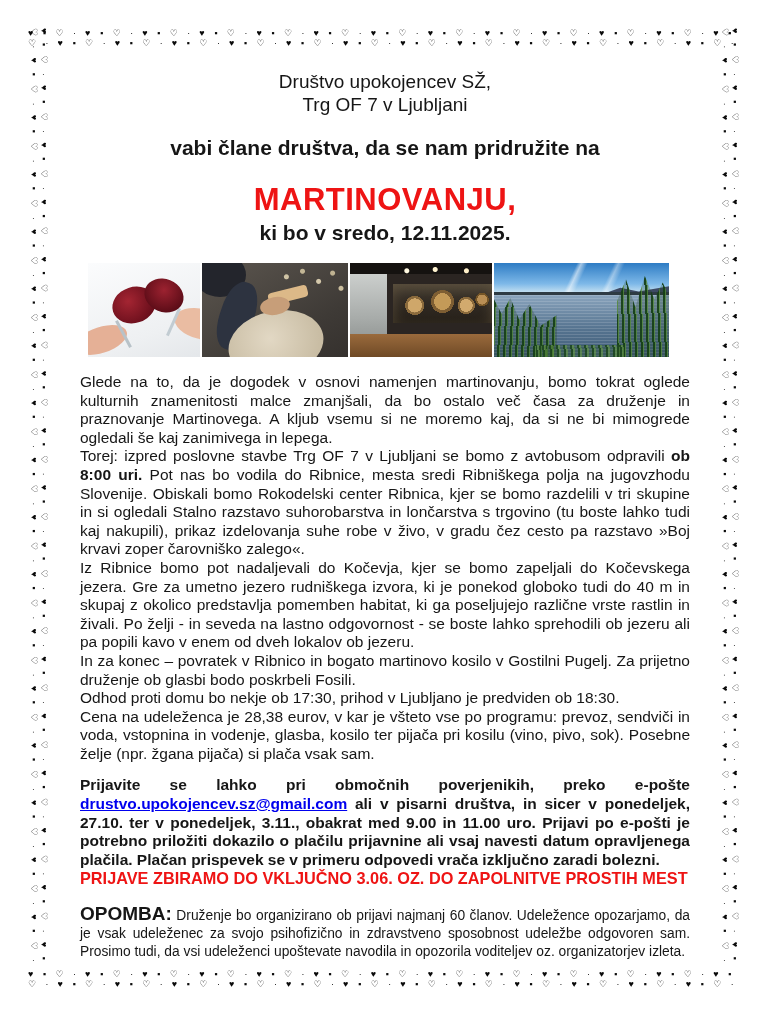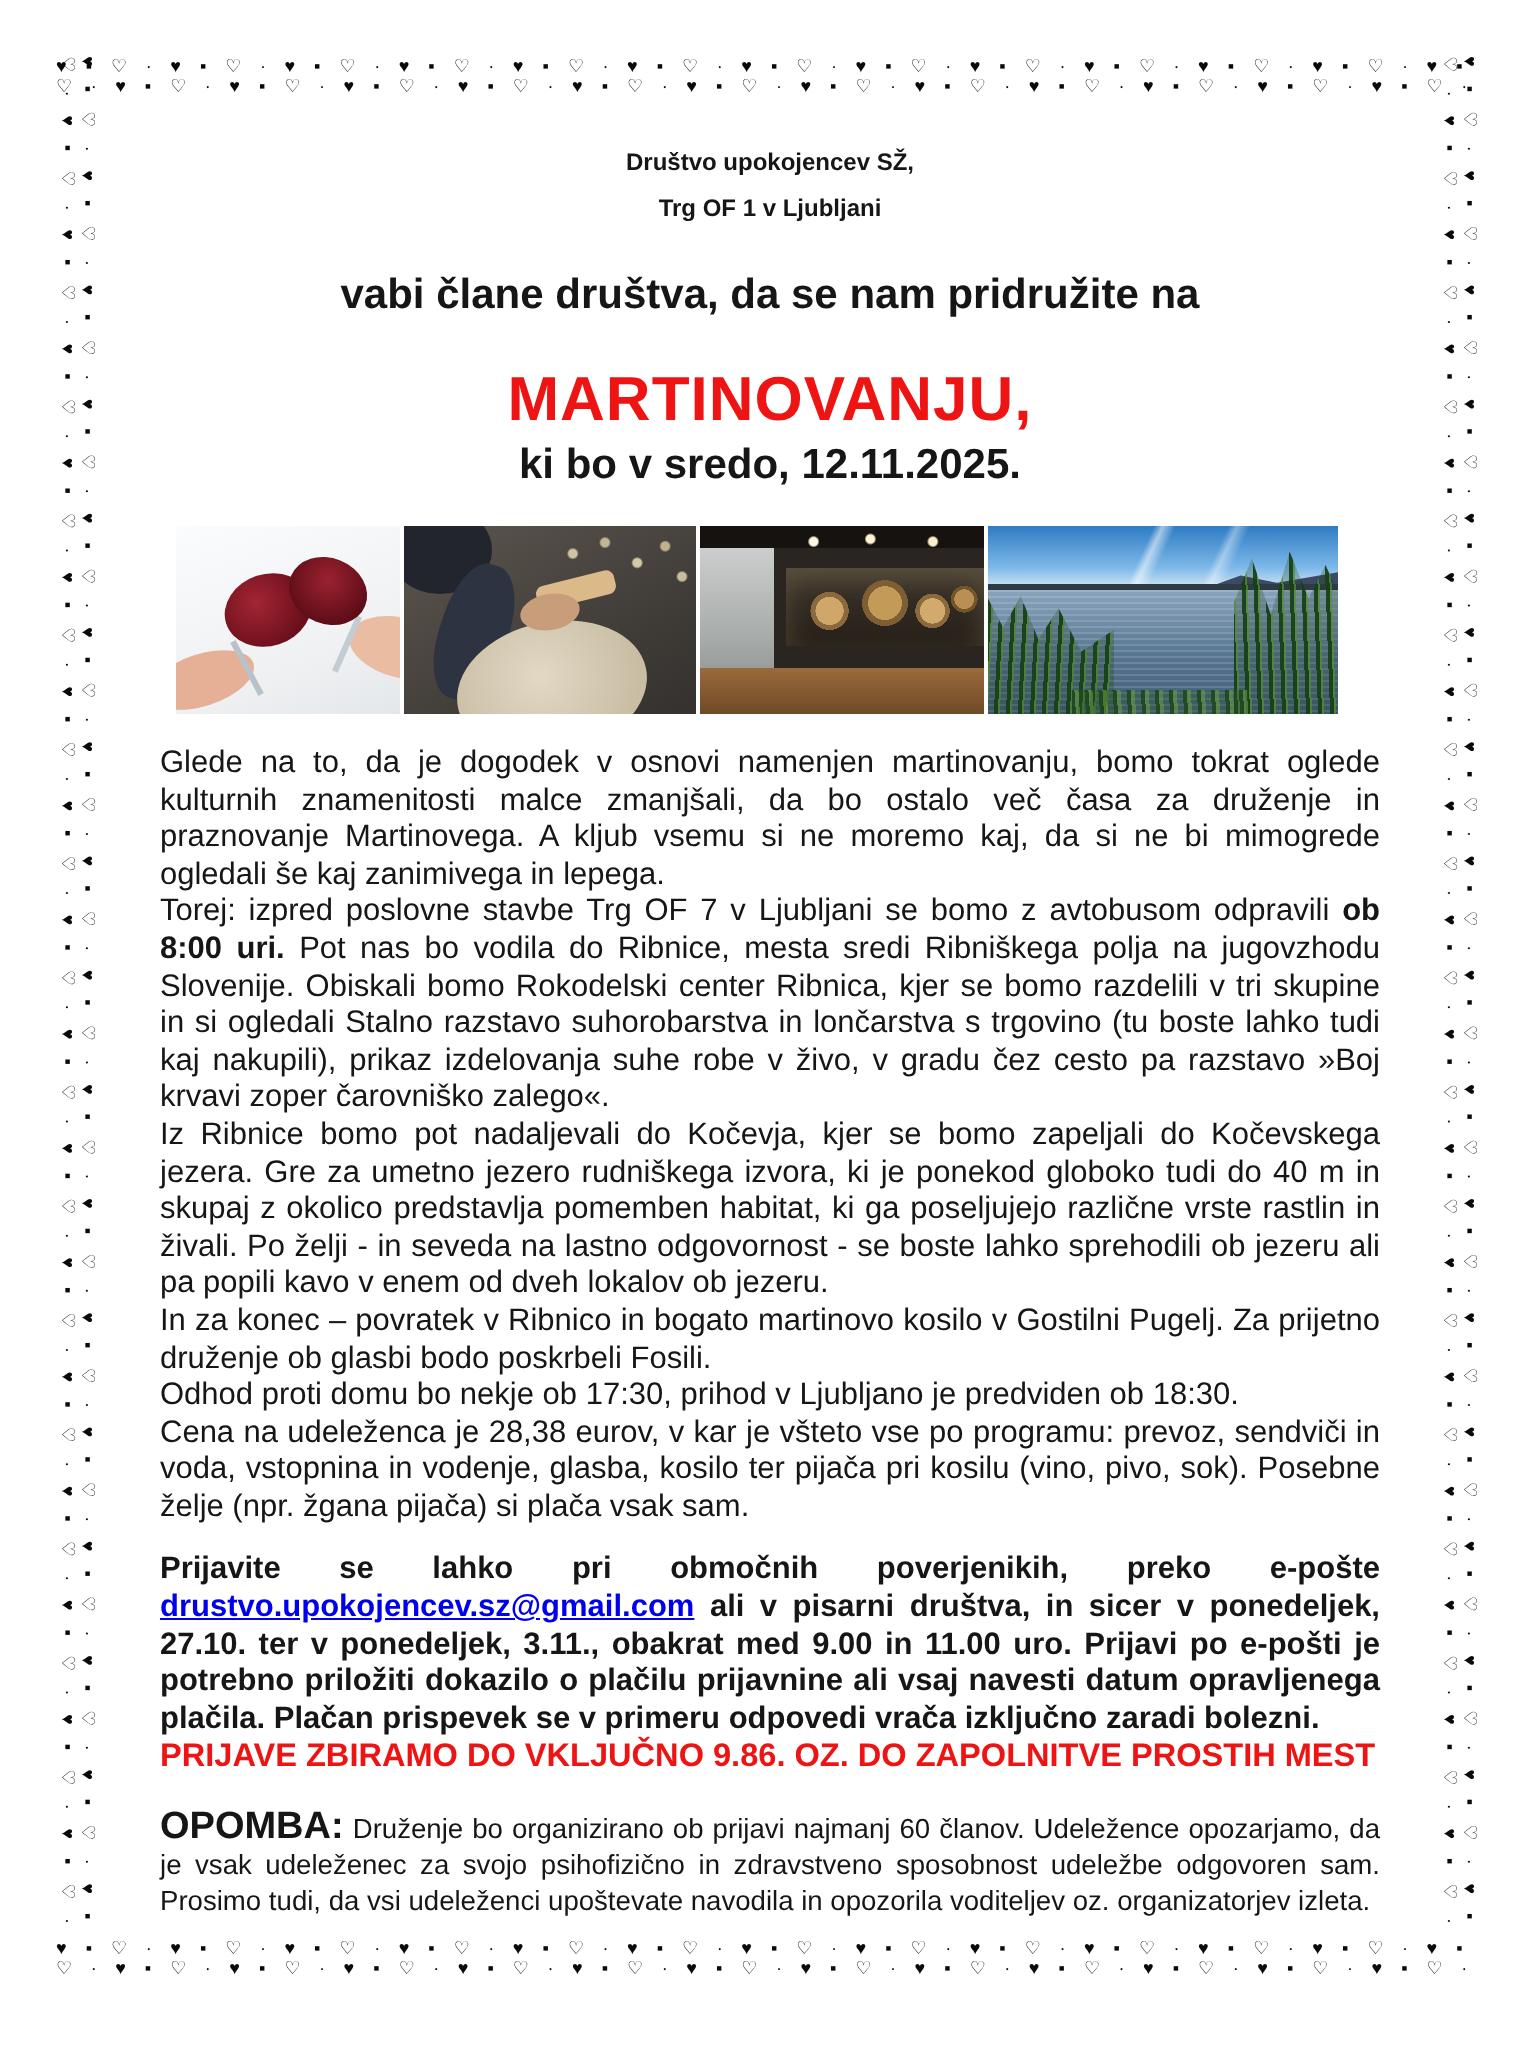--- a/index.html
+++ b/index.html
@@ -14,21 +14,21 @@
     white-space:normal;user-select:none;
   }
   .b-top{left:28px;top:28px;width:712px;}
   .b-bottom{left:28px;top:969px;width:712px;}
   .b-left{left:49px;top:28px;width:941px;transform:rotate(90deg);transform-origin:0 0;}
   .b-right{left:740px;top:28px;width:941px;transform:rotate(90deg);transform-origin:0 0;}
 
   
   .content{position:absolute;left:80px;top:70px;width:610px;}
   .center{text-align:center;}
-  .org{font-size:12px;font-weight:bold;line-height:23px;}
+  .org{font-size:19px;font-weight:normal;line-height:23px;}
   .invite{margin-top:20px;font-size:21px;font-weight:bold;}
   .title{margin-top:22px;font-size:31px;font-weight:bold;color:#ee1414;letter-spacing:.5px;}
   .dateline{margin-top:3px;font-size:21px;font-weight:bold;}
 
   
   .photos{margin:18px 0 0 8px;height:94px;display:flex;gap:2px;}
   .ph{position:relative;height:94px;overflow:hidden;flex:none;}
   .ph > div{position:absolute;}
   .ph1{width:112px;background:linear-gradient(160deg,#fbfcfd,#eef0f2 70%,#e4e7ea);}
   .ph1 .bowl1{left:24px;top:24px;width:44px;height:36px;border-radius:50%;
@@ -113,21 +113,21 @@
 <div class="page">
 
   <div class="bstrip b-top">♥ ▪ ♡ ∙ ♥ ▪ ♡ ∙ ♥ ▪ ♡ ∙ ♥ ▪ ♡ ∙ ♥ ▪ ♡ ∙ ♥ ▪ ♡ ∙ ♥ ▪ ♡ ∙ ♥ ▪ ♡ ∙ ♥ ▪ ♡ ∙ ♥ ▪ ♡ ∙ ♥ ▪ ♡ ∙ ♥ ▪ ♡ ∙ ♥ ▪ ♡ ∙ ♥ ▪ ♡ ∙ ♥ ▪ ♡ ∙ ♥ ▪ ♡ ∙ ♥ ▪ ♡ ∙ ♥ ▪ ♡ ∙ ♥ ▪ ♡ ∙ ♥ ▪ ♡ ∙ ♥ ▪ ♡ ∙ ♥ ▪ ♡ ∙ ♥ ▪ ♡ ∙ ♥ ▪ ♡ ∙ ♥ ▪ ♡ ∙ ♥ ▪ ♡ ∙ ♥ ▪ ♡ ∙ ♥ ▪ ♡ ∙ ♥ ▪ ♡ ∙ ♥ ▪ ♡ ∙ ♥ ▪ ♡ ∙ ♥ ▪ ♡ ∙ ♥ ▪ ♡ ∙ ♥ ▪ ♡ ∙ ♥ ▪ ♡ ∙ ♥ ▪ ♡ ∙ ♥ ▪ ♡ ∙ ♥ ▪ ♡ ∙ ♥ ▪ ♡ ∙ ♥ ▪ ♡ ∙ ♥ ▪ ♡ ∙ ♥ ▪ ♡ ∙ ♥ ▪ ♡ ∙ ♥ ▪ ♡ ∙ ♥ ▪ ♡ ∙ ♥ ▪ ♡ ∙ ♥ ▪ ♡ ∙ ♥ ▪ ♡ ∙ ♥ ▪ ♡ ∙ ♥ ▪ ♡ ∙ ♥ ▪ ♡ ∙ ♥ ▪ ♡ ∙ ♥ ▪ ♡ ∙ ♥ ▪ ♡ ∙ ♥ ▪ ♡ ∙ ♥ ▪ ♡ ∙ ♥ ▪ ♡ ∙ ♥ ▪ ♡ ∙ ♥ ▪ ♡ ∙ ♥ ▪ ♡ ∙ ♥ ▪ ♡ ∙ ♥ ▪ ♡ ∙ ♥ ▪ ♡ ∙ ♥ ▪ ♡ ∙ ♥ ▪ ♡ ∙ ♥ ▪ ♡ ∙ ♥ ▪ ♡ ∙ ♥ ▪ ♡ ∙ ♥ ▪ ♡ ∙ ♥ ▪ ♡ ∙ ♥ ▪ ♡ ∙ ♥ ▪ ♡ ∙ ♥ ▪ ♡ ∙ ♥ ▪ ♡ ∙ ♥ ▪ ♡ ∙ ♥ ▪ ♡ ∙ ♥ ▪ ♡ ∙ ♥ ▪ ♡ ∙ ♥ ▪ ♡ ∙ ♥ ▪ ♡ ∙ ♥ ▪ ♡ ∙ ♥ ▪ ♡ ∙ ♥ ▪ ♡ ∙ ♥ ▪ ♡ ∙ ♥ ▪ ♡ ∙ ♥ ▪ ♡ ∙ ♥ ▪ ♡ ∙ ♥ ▪ ♡ ∙ ♥ ▪ ♡ ∙ ♥ ▪ ♡ ∙ ♥ ▪ ♡ ∙ ♥ ▪ ♡ ∙ ♥ ▪ ♡ ∙ ♥ ▪ ♡ ∙ ♥ ▪ ♡ ∙ ♥ ▪ ♡ ∙ ♥ ▪ ♡ ∙ ♥ ▪ ♡ ∙ ♥ ▪ ♡ ∙ ♥ ▪ ♡ ∙ ♥ ▪ ♡ ∙ ♥ ▪ ♡ ∙ ♥ ▪ ♡ ∙ ♥ ▪ ♡ ∙ ♥ ▪ ♡ ∙ ♥ ▪ ♡ ∙ ♥ ▪ ♡ ∙ ♥ ▪ ♡ ∙ ♥ ▪ ♡ ∙ ♥ ▪ ♡ ∙ ♥ ▪ ♡ ∙ ♥ ▪ ♡ ∙ ♥ ▪ ♡ ∙ ♥ ▪ ♡ ∙ ♥ ▪ ♡ ∙ ♥ ▪ ♡ ∙ ♥ ▪ ♡ ∙ ♥ ▪ ♡ ∙ ♥ ▪ ♡ ∙ ♥ ▪ ♡ ∙ ♥ ▪ ♡ ∙ ♥ ▪ ♡ ∙ ♥ ▪ ♡ ∙ ♥ ▪ ♡ ∙ ♥ ▪ ♡ ∙ ♥ ▪ ♡ ∙ ♥ ▪ ♡ ∙ ♥ ▪ ♡ ∙ ♥ ▪ ♡ ∙ ♥ ▪ ♡ ∙ ♥ ▪ ♡ ∙ ♥ ▪ ♡ ∙ ♥ ▪ ♡ ∙ ♥ ▪ ♡ ∙ ♥ ▪ ♡ ∙ ♥ ▪ ♡ ∙ ♥ ▪ ♡ ∙ ♥ ▪ ♡ ∙ ♥ ▪ ♡ ∙ ♥ ▪ ♡ ∙ ♥ ▪ ♡ ∙ ♥ ▪ ♡ ∙ ♥ ▪ ♡ ∙ ♥ ▪ ♡ ∙ ♥ ▪ ♡ ∙ ♥ ▪ ♡ ∙ ♥ ▪ ♡ ∙ ♥ ▪ ♡ ∙ ♥ ▪ ♡ ∙ ♥ ▪ ♡ ∙ ♥ ▪ ♡ ∙ ♥ ▪ ♡ ∙ ♥ ▪ ♡ ∙ ♥ ▪ ♡ ∙ ♥ ▪ ♡ ∙ ♥ ▪ ♡ ∙ ♥ ▪ ♡ ∙ ♥ ▪ ♡ ∙ ♥ ▪ ♡ ∙ ♥ ▪ ♡ ∙ ♥ ▪ ♡ ∙ ♥ ▪ ♡ ∙ ♥ ▪ ♡ ∙ ♥ ▪ ♡ ∙ ♥ ▪ ♡ ∙ ♥ ▪ ♡ ∙ ♥ ▪ ♡ ∙ ♥ ▪ ♡ ∙ ♥ ▪ ♡ ∙ ♥ ▪ ♡ ∙ ♥ ▪ ♡ ∙ ♥ ▪ ♡ ∙ ♥ ▪ ♡ ∙ ♥ ▪ ♡ ∙ ♥ ▪ ♡ ∙ ♥ ▪ ♡ ∙ ♥ ▪ ♡ ∙ ♥ ▪ ♡ ∙ ♥ ▪ ♡ ∙ ♥ ▪ ♡ ∙ ♥ ▪ ♡ ∙ ♥ ▪ ♡ ∙ ♥ ▪ ♡ ∙ ♥ ▪ ♡ ∙ ♥ ▪ ♡ ∙ ♥ ▪ ♡ ∙ ♥ ▪ ♡ ∙ ♥ ▪ ♡ ∙ ♥ ▪ ♡ ∙ ♥ ▪ ♡ ∙ ♥ ▪ ♡ ∙ ♥ ▪ ♡ ∙ ♥ ▪ ♡ ∙ ♥ ▪ ♡ ∙ ♥ ▪ ♡ ∙ ♥ ▪ ♡ ∙ ♥ ▪ ♡ ∙ ♥ ▪ ♡ ∙ ♥ ▪ ♡ ∙ ♥ ▪ ♡ ∙ ♥ ▪ ♡ ∙ ♥ ▪ ♡ ∙ ♥ ▪ ♡ ∙ ♥ ▪ ♡ ∙ ♥ ▪ ♡ ∙ ♥ ▪ ♡ ∙ ♥ ▪ ♡ ∙ ♥ ▪ ♡ ∙ ♥ ▪ ♡ ∙ ♥ ▪ ♡ ∙ ♥ ▪ ♡ ∙ ♥ ▪ ♡ ∙ ♥ ▪ ♡ ∙ ♥ ▪ ♡ ∙ ♥ ▪ ♡ ∙ ♥ ▪ ♡ ∙ ♥ ▪ ♡ ∙ ♥ ▪ ♡ ∙ ♥ ▪ ♡ ∙ ♥ ▪ ♡ ∙ </div>
   <div class="bstrip b-bottom">♥ ▪ ♡ ∙ ♥ ▪ ♡ ∙ ♥ ▪ ♡ ∙ ♥ ▪ ♡ ∙ ♥ ▪ ♡ ∙ ♥ ▪ ♡ ∙ ♥ ▪ ♡ ∙ ♥ ▪ ♡ ∙ ♥ ▪ ♡ ∙ ♥ ▪ ♡ ∙ ♥ ▪ ♡ ∙ ♥ ▪ ♡ ∙ ♥ ▪ ♡ ∙ ♥ ▪ ♡ ∙ ♥ ▪ ♡ ∙ ♥ ▪ ♡ ∙ ♥ ▪ ♡ ∙ ♥ ▪ ♡ ∙ ♥ ▪ ♡ ∙ ♥ ▪ ♡ ∙ ♥ ▪ ♡ ∙ ♥ ▪ ♡ ∙ ♥ ▪ ♡ ∙ ♥ ▪ ♡ ∙ ♥ ▪ ♡ ∙ ♥ ▪ ♡ ∙ ♥ ▪ ♡ ∙ ♥ ▪ ♡ ∙ ♥ ▪ ♡ ∙ ♥ ▪ ♡ ∙ ♥ ▪ ♡ ∙ ♥ ▪ ♡ ∙ ♥ ▪ ♡ ∙ ♥ ▪ ♡ ∙ ♥ ▪ ♡ ∙ ♥ ▪ ♡ ∙ ♥ ▪ ♡ ∙ ♥ ▪ ♡ ∙ ♥ ▪ ♡ ∙ ♥ ▪ ♡ ∙ ♥ ▪ ♡ ∙ ♥ ▪ ♡ ∙ ♥ ▪ ♡ ∙ ♥ ▪ ♡ ∙ ♥ ▪ ♡ ∙ ♥ ▪ ♡ ∙ ♥ ▪ ♡ ∙ ♥ ▪ ♡ ∙ ♥ ▪ ♡ ∙ ♥ ▪ ♡ ∙ ♥ ▪ ♡ ∙ ♥ ▪ ♡ ∙ ♥ ▪ ♡ ∙ ♥ ▪ ♡ ∙ ♥ ▪ ♡ ∙ ♥ ▪ ♡ ∙ ♥ ▪ ♡ ∙ ♥ ▪ ♡ ∙ ♥ ▪ ♡ ∙ ♥ ▪ ♡ ∙ ♥ ▪ ♡ ∙ ♥ ▪ ♡ ∙ ♥ ▪ ♡ ∙ ♥ ▪ ♡ ∙ ♥ ▪ ♡ ∙ ♥ ▪ ♡ ∙ ♥ ▪ ♡ ∙ ♥ ▪ ♡ ∙ ♥ ▪ ♡ ∙ ♥ ▪ ♡ ∙ ♥ ▪ ♡ ∙ ♥ ▪ ♡ ∙ ♥ ▪ ♡ ∙ ♥ ▪ ♡ ∙ ♥ ▪ ♡ ∙ ♥ ▪ ♡ ∙ ♥ ▪ ♡ ∙ ♥ ▪ ♡ ∙ ♥ ▪ ♡ ∙ ♥ ▪ ♡ ∙ ♥ ▪ ♡ ∙ ♥ ▪ ♡ ∙ ♥ ▪ ♡ ∙ ♥ ▪ ♡ ∙ ♥ ▪ ♡ ∙ ♥ ▪ ♡ ∙ ♥ ▪ ♡ ∙ ♥ ▪ ♡ ∙ ♥ ▪ ♡ ∙ ♥ ▪ ♡ ∙ ♥ ▪ ♡ ∙ ♥ ▪ ♡ ∙ ♥ ▪ ♡ ∙ ♥ ▪ ♡ ∙ ♥ ▪ ♡ ∙ ♥ ▪ ♡ ∙ ♥ ▪ ♡ ∙ ♥ ▪ ♡ ∙ ♥ ▪ ♡ ∙ ♥ ▪ ♡ ∙ ♥ ▪ ♡ ∙ ♥ ▪ ♡ ∙ ♥ ▪ ♡ ∙ ♥ ▪ ♡ ∙ ♥ ▪ ♡ ∙ ♥ ▪ ♡ ∙ ♥ ▪ ♡ ∙ ♥ ▪ ♡ ∙ ♥ ▪ ♡ ∙ ♥ ▪ ♡ ∙ ♥ ▪ ♡ ∙ ♥ ▪ ♡ ∙ ♥ ▪ ♡ ∙ ♥ ▪ ♡ ∙ ♥ ▪ ♡ ∙ ♥ ▪ ♡ ∙ ♥ ▪ ♡ ∙ ♥ ▪ ♡ ∙ ♥ ▪ ♡ ∙ ♥ ▪ ♡ ∙ ♥ ▪ ♡ ∙ ♥ ▪ ♡ ∙ ♥ ▪ ♡ ∙ ♥ ▪ ♡ ∙ ♥ ▪ ♡ ∙ ♥ ▪ ♡ ∙ ♥ ▪ ♡ ∙ ♥ ▪ ♡ ∙ ♥ ▪ ♡ ∙ ♥ ▪ ♡ ∙ ♥ ▪ ♡ ∙ ♥ ▪ ♡ ∙ ♥ ▪ ♡ ∙ ♥ ▪ ♡ ∙ ♥ ▪ ♡ ∙ ♥ ▪ ♡ ∙ ♥ ▪ ♡ ∙ ♥ ▪ ♡ ∙ ♥ ▪ ♡ ∙ ♥ ▪ ♡ ∙ ♥ ▪ ♡ ∙ ♥ ▪ ♡ ∙ ♥ ▪ ♡ ∙ ♥ ▪ ♡ ∙ ♥ ▪ ♡ ∙ ♥ ▪ ♡ ∙ ♥ ▪ ♡ ∙ ♥ ▪ ♡ ∙ ♥ ▪ ♡ ∙ ♥ ▪ ♡ ∙ ♥ ▪ ♡ ∙ ♥ ▪ ♡ ∙ ♥ ▪ ♡ ∙ ♥ ▪ ♡ ∙ ♥ ▪ ♡ ∙ ♥ ▪ ♡ ∙ ♥ ▪ ♡ ∙ ♥ ▪ ♡ ∙ ♥ ▪ ♡ ∙ ♥ ▪ ♡ ∙ ♥ ▪ ♡ ∙ ♥ ▪ ♡ ∙ ♥ ▪ ♡ ∙ ♥ ▪ ♡ ∙ ♥ ▪ ♡ ∙ ♥ ▪ ♡ ∙ ♥ ▪ ♡ ∙ ♥ ▪ ♡ ∙ ♥ ▪ ♡ ∙ ♥ ▪ ♡ ∙ ♥ ▪ ♡ ∙ ♥ ▪ ♡ ∙ ♥ ▪ ♡ ∙ ♥ ▪ ♡ ∙ ♥ ▪ ♡ ∙ ♥ ▪ ♡ ∙ ♥ ▪ ♡ ∙ ♥ ▪ ♡ ∙ ♥ ▪ ♡ ∙ ♥ ▪ ♡ ∙ ♥ ▪ ♡ ∙ ♥ ▪ ♡ ∙ ♥ ▪ ♡ ∙ ♥ ▪ ♡ ∙ ♥ ▪ ♡ ∙ ♥ ▪ ♡ ∙ ♥ ▪ ♡ ∙ ♥ ▪ ♡ ∙ ♥ ▪ ♡ ∙ ♥ ▪ ♡ ∙ ♥ ▪ ♡ ∙ ♥ ▪ ♡ ∙ ♥ ▪ ♡ ∙ ♥ ▪ ♡ ∙ ♥ ▪ ♡ ∙ ♥ ▪ ♡ ∙ ♥ ▪ ♡ ∙ ♥ ▪ ♡ ∙ ♥ ▪ ♡ ∙ ♥ ▪ ♡ ∙ ♥ ▪ ♡ ∙ ♥ ▪ ♡ ∙ ♥ ▪ ♡ ∙ ♥ ▪ ♡ ∙ ♥ ▪ ♡ ∙ ♥ ▪ ♡ ∙ ♥ ▪ ♡ ∙ ♥ ▪ ♡ ∙ ♥ ▪ ♡ ∙ ♥ ▪ ♡ ∙ ♥ ▪ ♡ ∙ ♥ ▪ ♡ ∙ ♥ ▪ ♡ ∙ ♥ ▪ ♡ ∙ ♥ ▪ ♡ ∙ ♥ ▪ ♡ ∙ ♥ ▪ ♡ ∙ ♥ ▪ ♡ ∙ ♥ ▪ ♡ ∙ ♥ ▪ ♡ ∙ </div>
   <div class="bstrip b-left">♥ ▪ ♡ ∙ ♥ ▪ ♡ ∙ ♥ ▪ ♡ ∙ ♥ ▪ ♡ ∙ ♥ ▪ ♡ ∙ ♥ ▪ ♡ ∙ ♥ ▪ ♡ ∙ ♥ ▪ ♡ ∙ ♥ ▪ ♡ ∙ ♥ ▪ ♡ ∙ ♥ ▪ ♡ ∙ ♥ ▪ ♡ ∙ ♥ ▪ ♡ ∙ ♥ ▪ ♡ ∙ ♥ ▪ ♡ ∙ ♥ ▪ ♡ ∙ ♥ ▪ ♡ ∙ ♥ ▪ ♡ ∙ ♥ ▪ ♡ ∙ ♥ ▪ ♡ ∙ ♥ ▪ ♡ ∙ ♥ ▪ ♡ ∙ ♥ ▪ ♡ ∙ ♥ ▪ ♡ ∙ ♥ ▪ ♡ ∙ ♥ ▪ ♡ ∙ ♥ ▪ ♡ ∙ ♥ ▪ ♡ ∙ ♥ ▪ ♡ ∙ ♥ ▪ ♡ ∙ ♥ ▪ ♡ ∙ ♥ ▪ ♡ ∙ ♥ ▪ ♡ ∙ ♥ ▪ ♡ ∙ ♥ ▪ ♡ ∙ ♥ ▪ ♡ ∙ ♥ ▪ ♡ ∙ ♥ ▪ ♡ ∙ ♥ ▪ ♡ ∙ ♥ ▪ ♡ ∙ ♥ ▪ ♡ ∙ ♥ ▪ ♡ ∙ ♥ ▪ ♡ ∙ ♥ ▪ ♡ ∙ ♥ ▪ ♡ ∙ ♥ ▪ ♡ ∙ ♥ ▪ ♡ ∙ ♥ ▪ ♡ ∙ ♥ ▪ ♡ ∙ ♥ ▪ ♡ ∙ ♥ ▪ ♡ ∙ ♥ ▪ ♡ ∙ ♥ ▪ ♡ ∙ ♥ ▪ ♡ ∙ ♥ ▪ ♡ ∙ ♥ ▪ ♡ ∙ ♥ ▪ ♡ ∙ ♥ ▪ ♡ ∙ ♥ ▪ ♡ ∙ ♥ ▪ ♡ ∙ ♥ ▪ ♡ ∙ ♥ ▪ ♡ ∙ ♥ ▪ ♡ ∙ ♥ ▪ ♡ ∙ ♥ ▪ ♡ ∙ ♥ ▪ ♡ ∙ ♥ ▪ ♡ ∙ ♥ ▪ ♡ ∙ ♥ ▪ ♡ ∙ ♥ ▪ ♡ ∙ ♥ ▪ ♡ ∙ ♥ ▪ ♡ ∙ ♥ ▪ ♡ ∙ ♥ ▪ ♡ ∙ ♥ ▪ ♡ ∙ ♥ ▪ ♡ ∙ ♥ ▪ ♡ ∙ ♥ ▪ ♡ ∙ ♥ ▪ ♡ ∙ ♥ ▪ ♡ ∙ ♥ ▪ ♡ ∙ ♥ ▪ ♡ ∙ ♥ ▪ ♡ ∙ ♥ ▪ ♡ ∙ ♥ ▪ ♡ ∙ ♥ ▪ ♡ ∙ ♥ ▪ ♡ ∙ ♥ ▪ ♡ ∙ ♥ ▪ ♡ ∙ ♥ ▪ ♡ ∙ ♥ ▪ ♡ ∙ ♥ ▪ ♡ ∙ ♥ ▪ ♡ ∙ ♥ ▪ ♡ ∙ ♥ ▪ ♡ ∙ ♥ ▪ ♡ ∙ ♥ ▪ ♡ ∙ ♥ ▪ ♡ ∙ ♥ ▪ ♡ ∙ ♥ ▪ ♡ ∙ ♥ ▪ ♡ ∙ ♥ ▪ ♡ ∙ ♥ ▪ ♡ ∙ ♥ ▪ ♡ ∙ ♥ ▪ ♡ ∙ ♥ ▪ ♡ ∙ ♥ ▪ ♡ ∙ ♥ ▪ ♡ ∙ ♥ ▪ ♡ ∙ ♥ ▪ ♡ ∙ ♥ ▪ ♡ ∙ ♥ ▪ ♡ ∙ ♥ ▪ ♡ ∙ ♥ ▪ ♡ ∙ ♥ ▪ ♡ ∙ ♥ ▪ ♡ ∙ ♥ ▪ ♡ ∙ ♥ ▪ ♡ ∙ ♥ ▪ ♡ ∙ ♥ ▪ ♡ ∙ ♥ ▪ ♡ ∙ ♥ ▪ ♡ ∙ ♥ ▪ ♡ ∙ ♥ ▪ ♡ ∙ ♥ ▪ ♡ ∙ ♥ ▪ ♡ ∙ ♥ ▪ ♡ ∙ ♥ ▪ ♡ ∙ ♥ ▪ ♡ ∙ ♥ ▪ ♡ ∙ ♥ ▪ ♡ ∙ ♥ ▪ ♡ ∙ ♥ ▪ ♡ ∙ ♥ ▪ ♡ ∙ ♥ ▪ ♡ ∙ ♥ ▪ ♡ ∙ ♥ ▪ ♡ ∙ ♥ ▪ ♡ ∙ ♥ ▪ ♡ ∙ ♥ ▪ ♡ ∙ ♥ ▪ ♡ ∙ ♥ ▪ ♡ ∙ ♥ ▪ ♡ ∙ ♥ ▪ ♡ ∙ ♥ ▪ ♡ ∙ ♥ ▪ ♡ ∙ ♥ ▪ ♡ ∙ ♥ ▪ ♡ ∙ ♥ ▪ ♡ ∙ ♥ ▪ ♡ ∙ ♥ ▪ ♡ ∙ ♥ ▪ ♡ ∙ ♥ ▪ ♡ ∙ ♥ ▪ ♡ ∙ ♥ ▪ ♡ ∙ ♥ ▪ ♡ ∙ ♥ ▪ ♡ ∙ ♥ ▪ ♡ ∙ ♥ ▪ ♡ ∙ ♥ ▪ ♡ ∙ ♥ ▪ ♡ ∙ ♥ ▪ ♡ ∙ ♥ ▪ ♡ ∙ ♥ ▪ ♡ ∙ ♥ ▪ ♡ ∙ ♥ ▪ ♡ ∙ ♥ ▪ ♡ ∙ ♥ ▪ ♡ ∙ ♥ ▪ ♡ ∙ ♥ ▪ ♡ ∙ ♥ ▪ ♡ ∙ ♥ ▪ ♡ ∙ ♥ ▪ ♡ ∙ ♥ ▪ ♡ ∙ ♥ ▪ ♡ ∙ ♥ ▪ ♡ ∙ ♥ ▪ ♡ ∙ ♥ ▪ ♡ ∙ ♥ ▪ ♡ ∙ ♥ ▪ ♡ ∙ ♥ ▪ ♡ ∙ ♥ ▪ ♡ ∙ ♥ ▪ ♡ ∙ ♥ ▪ ♡ ∙ ♥ ▪ ♡ ∙ ♥ ▪ ♡ ∙ ♥ ▪ ♡ ∙ ♥ ▪ ♡ ∙ ♥ ▪ ♡ ∙ ♥ ▪ ♡ ∙ ♥ ▪ ♡ ∙ ♥ ▪ ♡ ∙ ♥ ▪ ♡ ∙ ♥ ▪ ♡ ∙ ♥ ▪ ♡ ∙ ♥ ▪ ♡ ∙ ♥ ▪ ♡ ∙ ♥ ▪ ♡ ∙ ♥ ▪ ♡ ∙ ♥ ▪ ♡ ∙ ♥ ▪ ♡ ∙ ♥ ▪ ♡ ∙ ♥ ▪ ♡ ∙ ♥ ▪ ♡ ∙ ♥ ▪ ♡ ∙ ♥ ▪ ♡ ∙ ♥ ▪ ♡ ∙ ♥ ▪ ♡ ∙ ♥ ▪ ♡ ∙ ♥ ▪ ♡ ∙ ♥ ▪ ♡ ∙ ♥ ▪ ♡ ∙ ♥ ▪ ♡ ∙ ♥ ▪ ♡ ∙ ♥ ▪ ♡ ∙ ♥ ▪ ♡ ∙ ♥ ▪ ♡ ∙ ♥ ▪ ♡ ∙ ♥ ▪ ♡ ∙ ♥ ▪ ♡ ∙ </div>
   <div class="bstrip b-right">♥ ▪ ♡ ∙ ♥ ▪ ♡ ∙ ♥ ▪ ♡ ∙ ♥ ▪ ♡ ∙ ♥ ▪ ♡ ∙ ♥ ▪ ♡ ∙ ♥ ▪ ♡ ∙ ♥ ▪ ♡ ∙ ♥ ▪ ♡ ∙ ♥ ▪ ♡ ∙ ♥ ▪ ♡ ∙ ♥ ▪ ♡ ∙ ♥ ▪ ♡ ∙ ♥ ▪ ♡ ∙ ♥ ▪ ♡ ∙ ♥ ▪ ♡ ∙ ♥ ▪ ♡ ∙ ♥ ▪ ♡ ∙ ♥ ▪ ♡ ∙ ♥ ▪ ♡ ∙ ♥ ▪ ♡ ∙ ♥ ▪ ♡ ∙ ♥ ▪ ♡ ∙ ♥ ▪ ♡ ∙ ♥ ▪ ♡ ∙ ♥ ▪ ♡ ∙ ♥ ▪ ♡ ∙ ♥ ▪ ♡ ∙ ♥ ▪ ♡ ∙ ♥ ▪ ♡ ∙ ♥ ▪ ♡ ∙ ♥ ▪ ♡ ∙ ♥ ▪ ♡ ∙ ♥ ▪ ♡ ∙ ♥ ▪ ♡ ∙ ♥ ▪ ♡ ∙ ♥ ▪ ♡ ∙ ♥ ▪ ♡ ∙ ♥ ▪ ♡ ∙ ♥ ▪ ♡ ∙ ♥ ▪ ♡ ∙ ♥ ▪ ♡ ∙ ♥ ▪ ♡ ∙ ♥ ▪ ♡ ∙ ♥ ▪ ♡ ∙ ♥ ▪ ♡ ∙ ♥ ▪ ♡ ∙ ♥ ▪ ♡ ∙ ♥ ▪ ♡ ∙ ♥ ▪ ♡ ∙ ♥ ▪ ♡ ∙ ♥ ▪ ♡ ∙ ♥ ▪ ♡ ∙ ♥ ▪ ♡ ∙ ♥ ▪ ♡ ∙ ♥ ▪ ♡ ∙ ♥ ▪ ♡ ∙ ♥ ▪ ♡ ∙ ♥ ▪ ♡ ∙ ♥ ▪ ♡ ∙ ♥ ▪ ♡ ∙ ♥ ▪ ♡ ∙ ♥ ▪ ♡ ∙ ♥ ▪ ♡ ∙ ♥ ▪ ♡ ∙ ♥ ▪ ♡ ∙ ♥ ▪ ♡ ∙ ♥ ▪ ♡ ∙ ♥ ▪ ♡ ∙ ♥ ▪ ♡ ∙ ♥ ▪ ♡ ∙ ♥ ▪ ♡ ∙ ♥ ▪ ♡ ∙ ♥ ▪ ♡ ∙ ♥ ▪ ♡ ∙ ♥ ▪ ♡ ∙ ♥ ▪ ♡ ∙ ♥ ▪ ♡ ∙ ♥ ▪ ♡ ∙ ♥ ▪ ♡ ∙ ♥ ▪ ♡ ∙ ♥ ▪ ♡ ∙ ♥ ▪ ♡ ∙ ♥ ▪ ♡ ∙ ♥ ▪ ♡ ∙ ♥ ▪ ♡ ∙ ♥ ▪ ♡ ∙ ♥ ▪ ♡ ∙ ♥ ▪ ♡ ∙ ♥ ▪ ♡ ∙ ♥ ▪ ♡ ∙ ♥ ▪ ♡ ∙ ♥ ▪ ♡ ∙ ♥ ▪ ♡ ∙ ♥ ▪ ♡ ∙ ♥ ▪ ♡ ∙ ♥ ▪ ♡ ∙ ♥ ▪ ♡ ∙ ♥ ▪ ♡ ∙ ♥ ▪ ♡ ∙ ♥ ▪ ♡ ∙ ♥ ▪ ♡ ∙ ♥ ▪ ♡ ∙ ♥ ▪ ♡ ∙ ♥ ▪ ♡ ∙ ♥ ▪ ♡ ∙ ♥ ▪ ♡ ∙ ♥ ▪ ♡ ∙ ♥ ▪ ♡ ∙ ♥ ▪ ♡ ∙ ♥ ▪ ♡ ∙ ♥ ▪ ♡ ∙ ♥ ▪ ♡ ∙ ♥ ▪ ♡ ∙ ♥ ▪ ♡ ∙ ♥ ▪ ♡ ∙ ♥ ▪ ♡ ∙ ♥ ▪ ♡ ∙ ♥ ▪ ♡ ∙ ♥ ▪ ♡ ∙ ♥ ▪ ♡ ∙ ♥ ▪ ♡ ∙ ♥ ▪ ♡ ∙ ♥ ▪ ♡ ∙ ♥ ▪ ♡ ∙ ♥ ▪ ♡ ∙ ♥ ▪ ♡ ∙ ♥ ▪ ♡ ∙ ♥ ▪ ♡ ∙ ♥ ▪ ♡ ∙ ♥ ▪ ♡ ∙ ♥ ▪ ♡ ∙ ♥ ▪ ♡ ∙ ♥ ▪ ♡ ∙ ♥ ▪ ♡ ∙ ♥ ▪ ♡ ∙ ♥ ▪ ♡ ∙ ♥ ▪ ♡ ∙ ♥ ▪ ♡ ∙ ♥ ▪ ♡ ∙ ♥ ▪ ♡ ∙ ♥ ▪ ♡ ∙ ♥ ▪ ♡ ∙ ♥ ▪ ♡ ∙ ♥ ▪ ♡ ∙ ♥ ▪ ♡ ∙ ♥ ▪ ♡ ∙ ♥ ▪ ♡ ∙ ♥ ▪ ♡ ∙ ♥ ▪ ♡ ∙ ♥ ▪ ♡ ∙ ♥ ▪ ♡ ∙ ♥ ▪ ♡ ∙ ♥ ▪ ♡ ∙ ♥ ▪ ♡ ∙ ♥ ▪ ♡ ∙ ♥ ▪ ♡ ∙ ♥ ▪ ♡ ∙ ♥ ▪ ♡ ∙ ♥ ▪ ♡ ∙ ♥ ▪ ♡ ∙ ♥ ▪ ♡ ∙ ♥ ▪ ♡ ∙ ♥ ▪ ♡ ∙ ♥ ▪ ♡ ∙ ♥ ▪ ♡ ∙ ♥ ▪ ♡ ∙ ♥ ▪ ♡ ∙ ♥ ▪ ♡ ∙ ♥ ▪ ♡ ∙ ♥ ▪ ♡ ∙ ♥ ▪ ♡ ∙ ♥ ▪ ♡ ∙ ♥ ▪ ♡ ∙ ♥ ▪ ♡ ∙ ♥ ▪ ♡ ∙ ♥ ▪ ♡ ∙ ♥ ▪ ♡ ∙ ♥ ▪ ♡ ∙ ♥ ▪ ♡ ∙ ♥ ▪ ♡ ∙ ♥ ▪ ♡ ∙ ♥ ▪ ♡ ∙ ♥ ▪ ♡ ∙ ♥ ▪ ♡ ∙ ♥ ▪ ♡ ∙ ♥ ▪ ♡ ∙ ♥ ▪ ♡ ∙ ♥ ▪ ♡ ∙ ♥ ▪ ♡ ∙ ♥ ▪ ♡ ∙ ♥ ▪ ♡ ∙ ♥ ▪ ♡ ∙ ♥ ▪ ♡ ∙ ♥ ▪ ♡ ∙ ♥ ▪ ♡ ∙ ♥ ▪ ♡ ∙ ♥ ▪ ♡ ∙ ♥ ▪ ♡ ∙ ♥ ▪ ♡ ∙ ♥ ▪ ♡ ∙ ♥ ▪ ♡ ∙ ♥ ▪ ♡ ∙ ♥ ▪ ♡ ∙ ♥ ▪ ♡ ∙ ♥ ▪ ♡ ∙ ♥ ▪ ♡ ∙ ♥ ▪ ♡ ∙ ♥ ▪ ♡ ∙ ♥ ▪ ♡ ∙ ♥ ▪ ♡ ∙ ♥ ▪ ♡ ∙ ♥ ▪ ♡ ∙ ♥ ▪ ♡ ∙ ♥ ▪ ♡ ∙ ♥ ▪ ♡ ∙ ♥ ▪ ♡ ∙ ♥ ▪ ♡ ∙ ♥ ▪ ♡ ∙ ♥ ▪ ♡ ∙ </div>
 
   <div class="content">
 
     <div class="center org">Društvo upokojencev SŽ,</div>
-    <div class="center org">Trg OF 1 v Ljubljani</div>
+    <div class="center org">Trg OF 7 v Ljubljani</div>
 
     <div class="center invite">vabi člane društva, da se nam pridružite na</div>
 
     <div class="center title">MARTINOVANJU,</div>
     <div class="center dateline">ki bo v sredo,  12.11.2025.</div>
 
     <div class="photos">
       <div class="ph ph1">
         <div class="handl"></div>
         <div class="handr"></div>
@@ -164,18 +164,18 @@
 
     <div class="body">
       <p>Glede na to, da je dogodek v osnovi namenjen martinovanju, bomo tokrat oglede kulturnih znamenitosti malce zmanjšali, da bo ostalo več časa za druženje in praznovanje Martinovega. A kljub vsemu si ne moremo kaj, da si ne bi mimogrede ogledali še kaj zanimivega in lepega.</p>
       <p><span>Torej: izpred poslovne stavbe Trg OF 7 v Ljubljani se bomo z avtobusom odpravili </span><b>ob 8:00 uri.</b><span> Pot nas bo vodila do Ribnice, mesta sredi Ribniškega polja na jugovzhodu Slovenije. Obiskali bomo Rokodelski center Ribnica, kjer se bomo razdelili v tri skupine in si ogledali Stalno razstavo suhorobarstva in lončarstva s trgovino (tu boste lahko tudi kaj nakupili), prikaz izdelovanja suhe robe v živo,  v gradu čez cesto pa razstavo »Boj krvavi zoper čarovniško zalego«.</span></p>
       <p>Iz Ribnice bomo pot nadaljevali do Kočevja, kjer se bomo zapeljali do Kočevskega jezera. Gre za umetno jezero rudniškega izvora, ki je ponekod globoko tudi do 40 m in skupaj z okolico predstavlja pomemben habitat, ki ga poseljujejo različne vrste rastlin in živali. Po želji  - in seveda na lastno odgovornost - se boste lahko sprehodili ob jezeru ali pa popili kavo v enem od dveh lokalov ob jezeru.</p>
       <p>In za konec – povratek v Ribnico in bogato martinovo kosilo v Gostilni Pugelj. Za prijetno druženje ob glasbi  bodo poskrbeli Fosili.</p>
       <p>Odhod proti domu bo nekje ob 17:30, prihod v Ljubljano je predviden ob 18:30.</p>
       <p>Cena na udeleženca je 28,38 eurov, v kar je všteto vse po programu: prevoz, sendviči in voda, vstopnina in vodenje, glasba, kosilo ter pijača pri kosilu (vino, pivo, sok).   Posebne  želje (npr. žgana pijača) si plača vsak sam.</p>
       <div class="gap"></div>
       <p class="signup"><span>Prijavite se lahko pri območnih poverjenikih, preko e-pošte </span><a class="email" href="#">drustvo.upokojencev.sz@gmail.com</a><span> ali v pisarni društva, in sicer v ponedeljek, 27.10. ter v ponedeljek, 3.11., obakrat  med 9.00 in 11.00 uro. Prijavi po e-pošti je potrebno priložiti dokazilo o plačilu prijavnine ali vsaj navesti datum opravljenega plačila. Plačan prispevek se v primeru odpovedi vrača izključno zaradi bolezni.</span></p>
-      <p class="deadline">PRIJAVE ZBIRAMO DO VKLJUČNO 9.86. OZ. DO ZAPOLNITVE PROSTIH MEST</p>
+      <p class="deadline">PRIJAVE ZBIRAMO DO VKLJUČNO 3.06. OZ. DO ZAPOLNITVE PROSTIH MEST</p>
       <div class="note"><span class="lbl">OPOMBA:</span><span> Druženje bo organizirano ob prijavi najmanj 60 članov. Udeležence opozarjamo, da je vsak udeleženec za svojo psihofizično in zdravstveno sposobnost udeležbe odgovoren sam. Prosimo tudi, da vsi udeleženci upoštevate navodila in opozorila voditeljev oz. organizatorjev izleta.</span></div>
     </div>
 
   </div>
 </div>
 
 </body></html>

